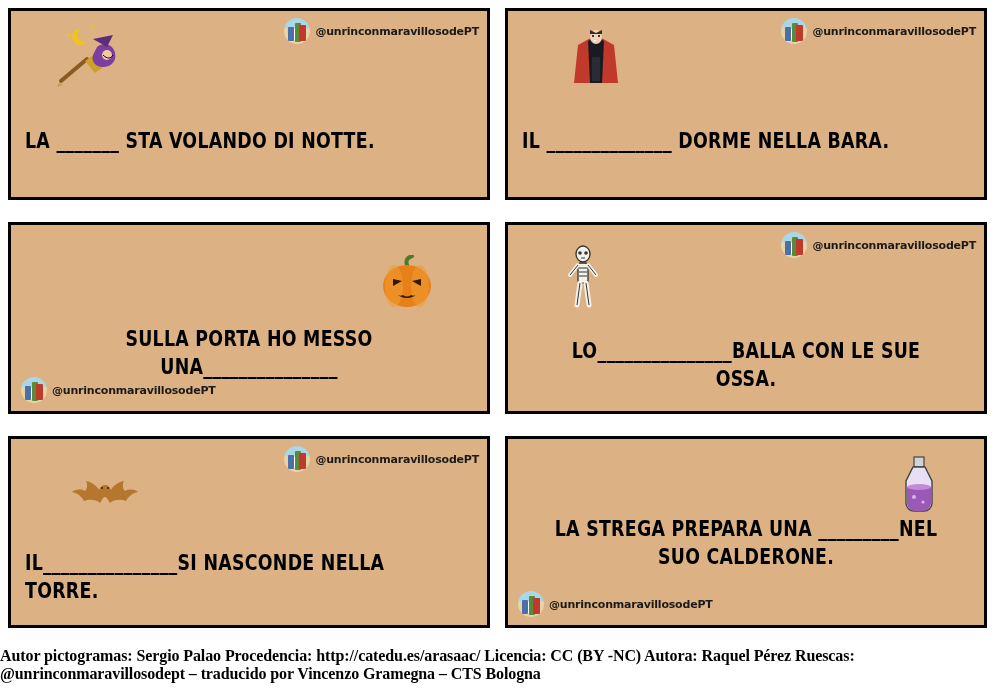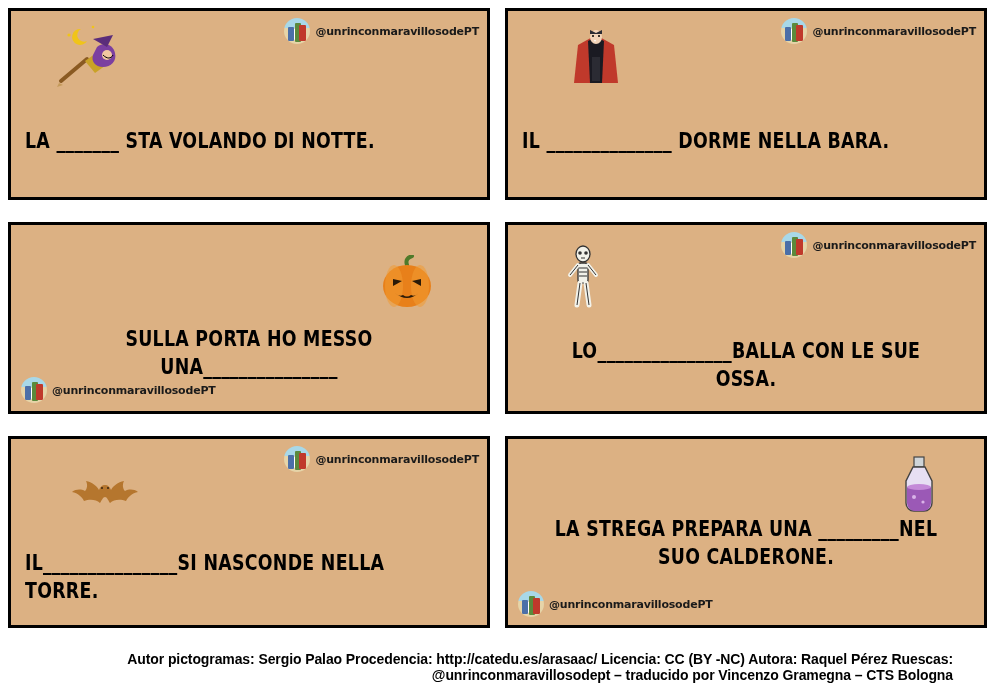--- a/index.html
+++ b/index.html
@@ -119,24 +119,24 @@
     position: absolute;
   }
   .picto svg { display: block; }
 
   
   .footer {
     position: absolute;
     left: 0;
     right: 0;
     bottom: 8px;
-    text-align: right;
-    font-family: Liberation Sans, sans-serif;
+    text-align: left;
+    font-family: Liberation Serif, serif;
     font-weight: bold;
-    font-size: 14px;
+    font-size: 16px;
     color: #000000;
     letter-spacing: -0.1px;
   }
 </style>
 </head>
 <body>
 
 <div class="sheet">
   <div class="grid">
 

